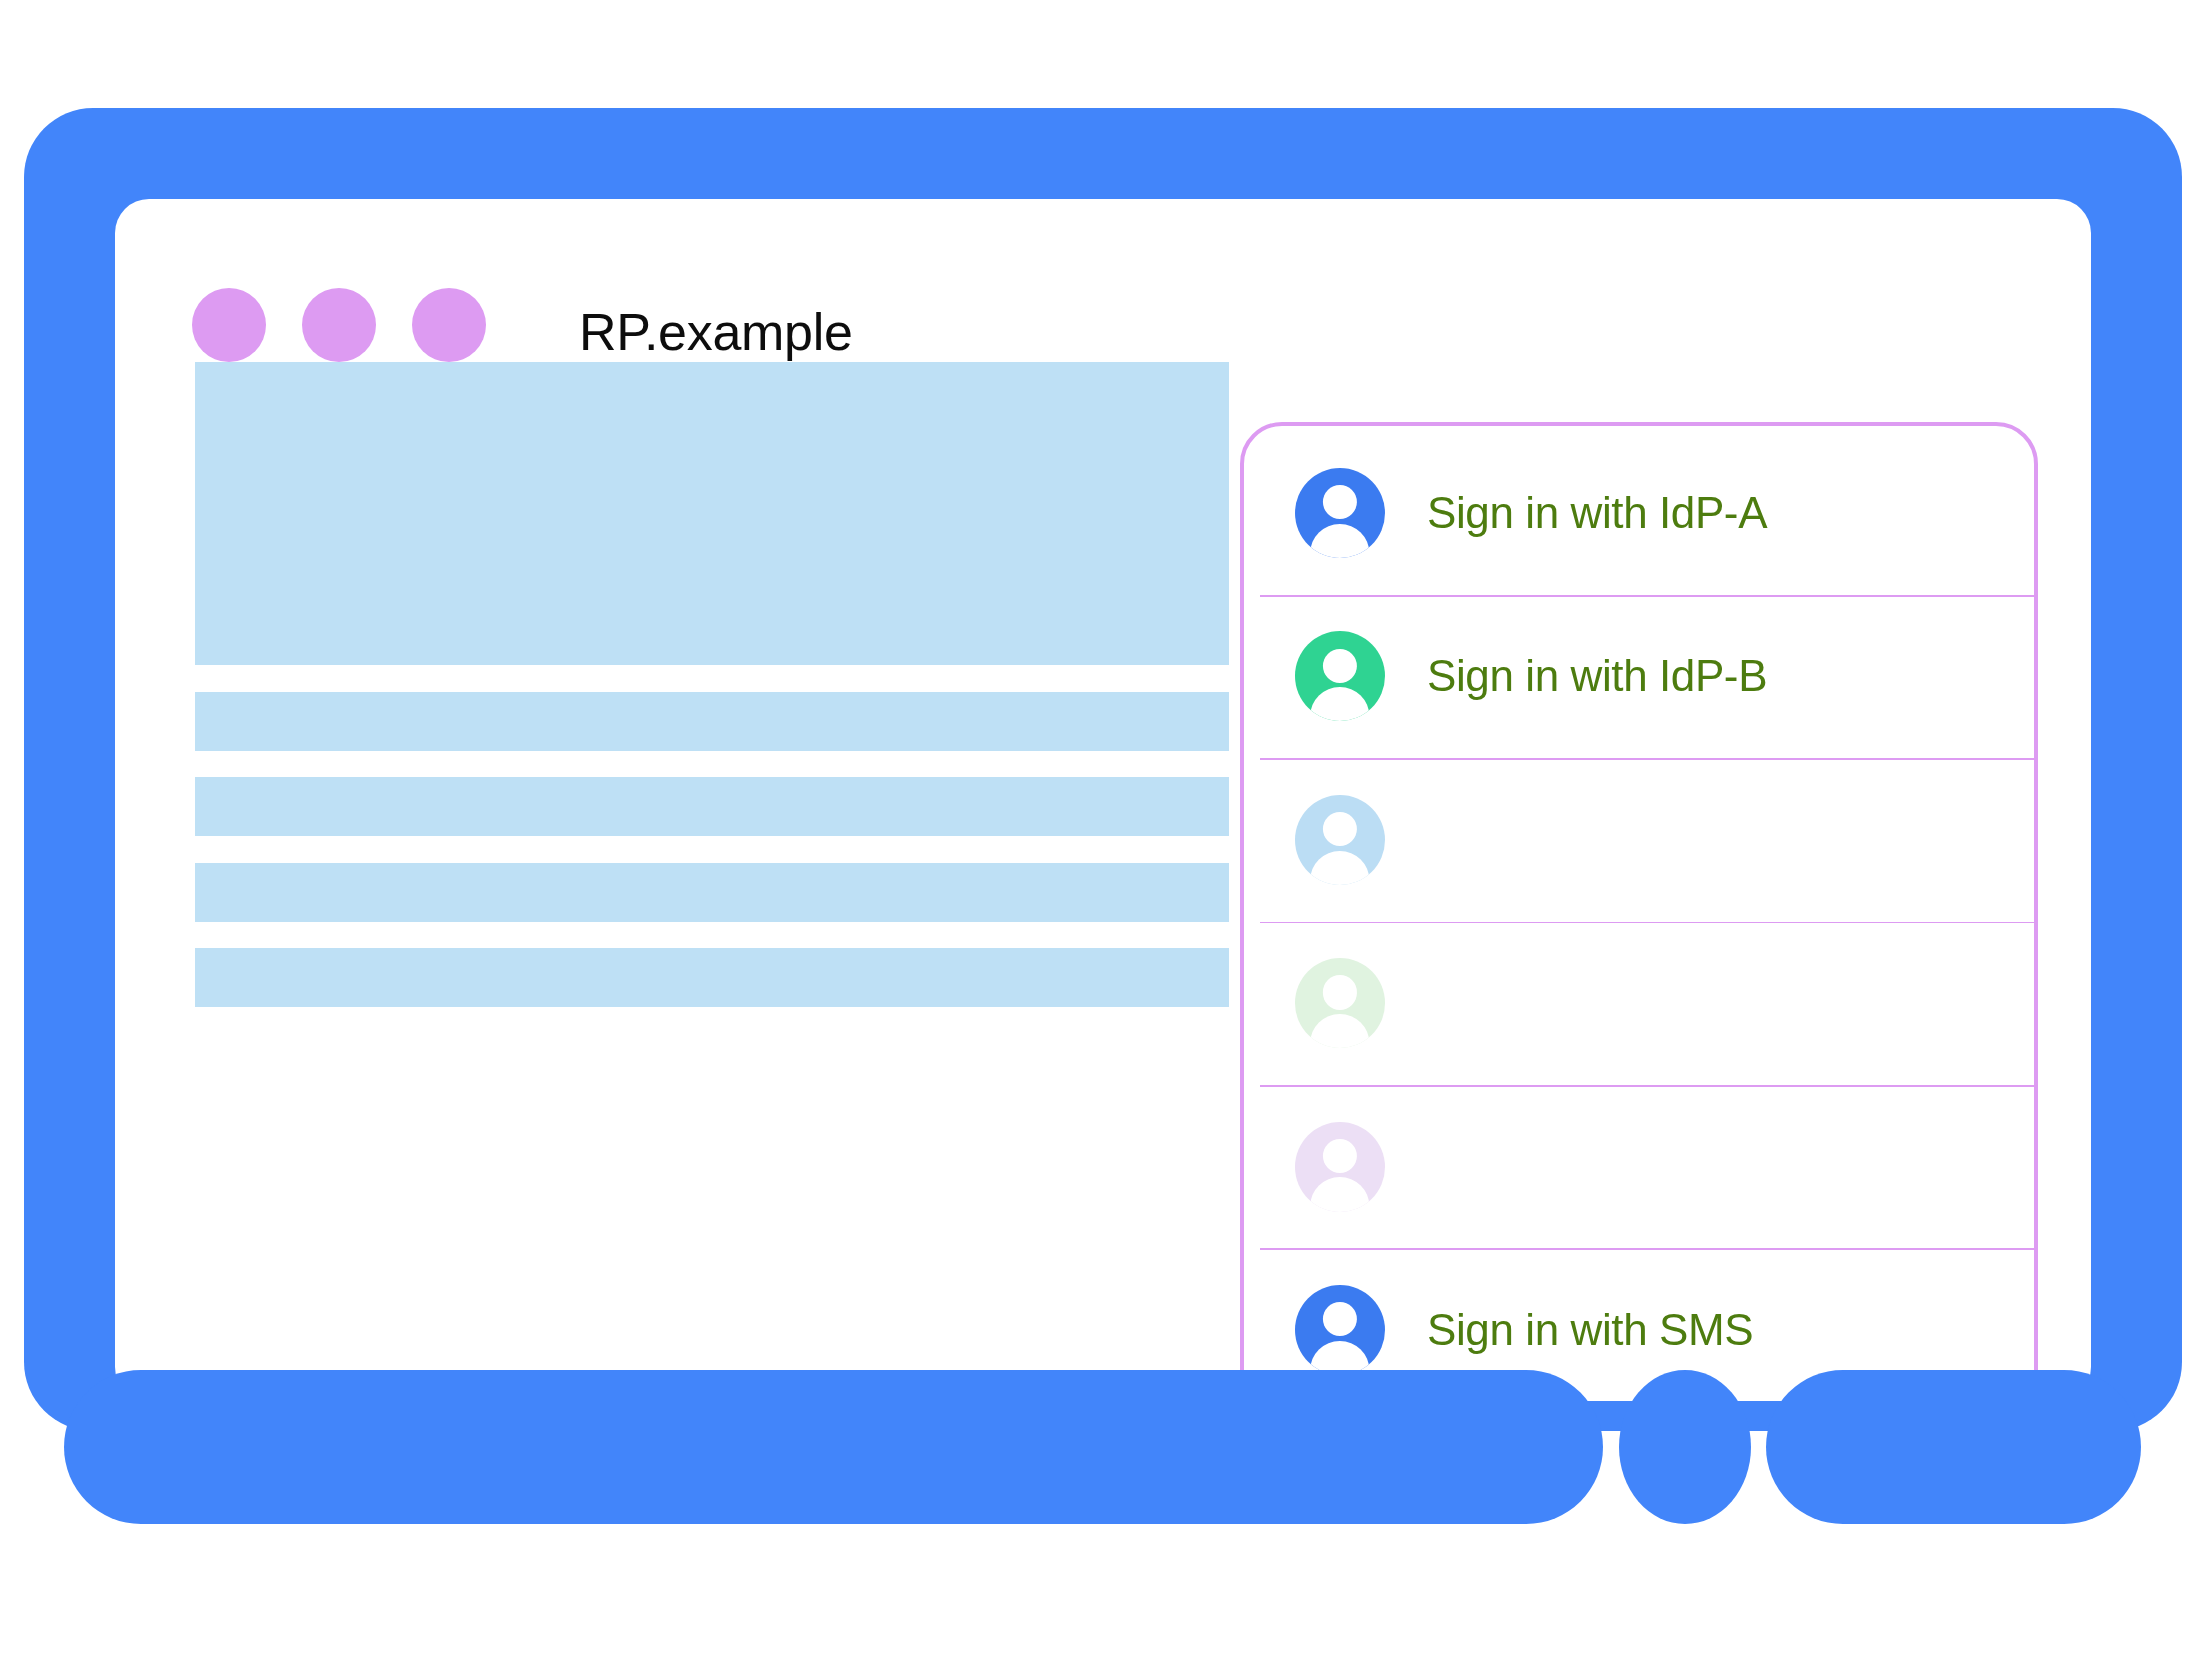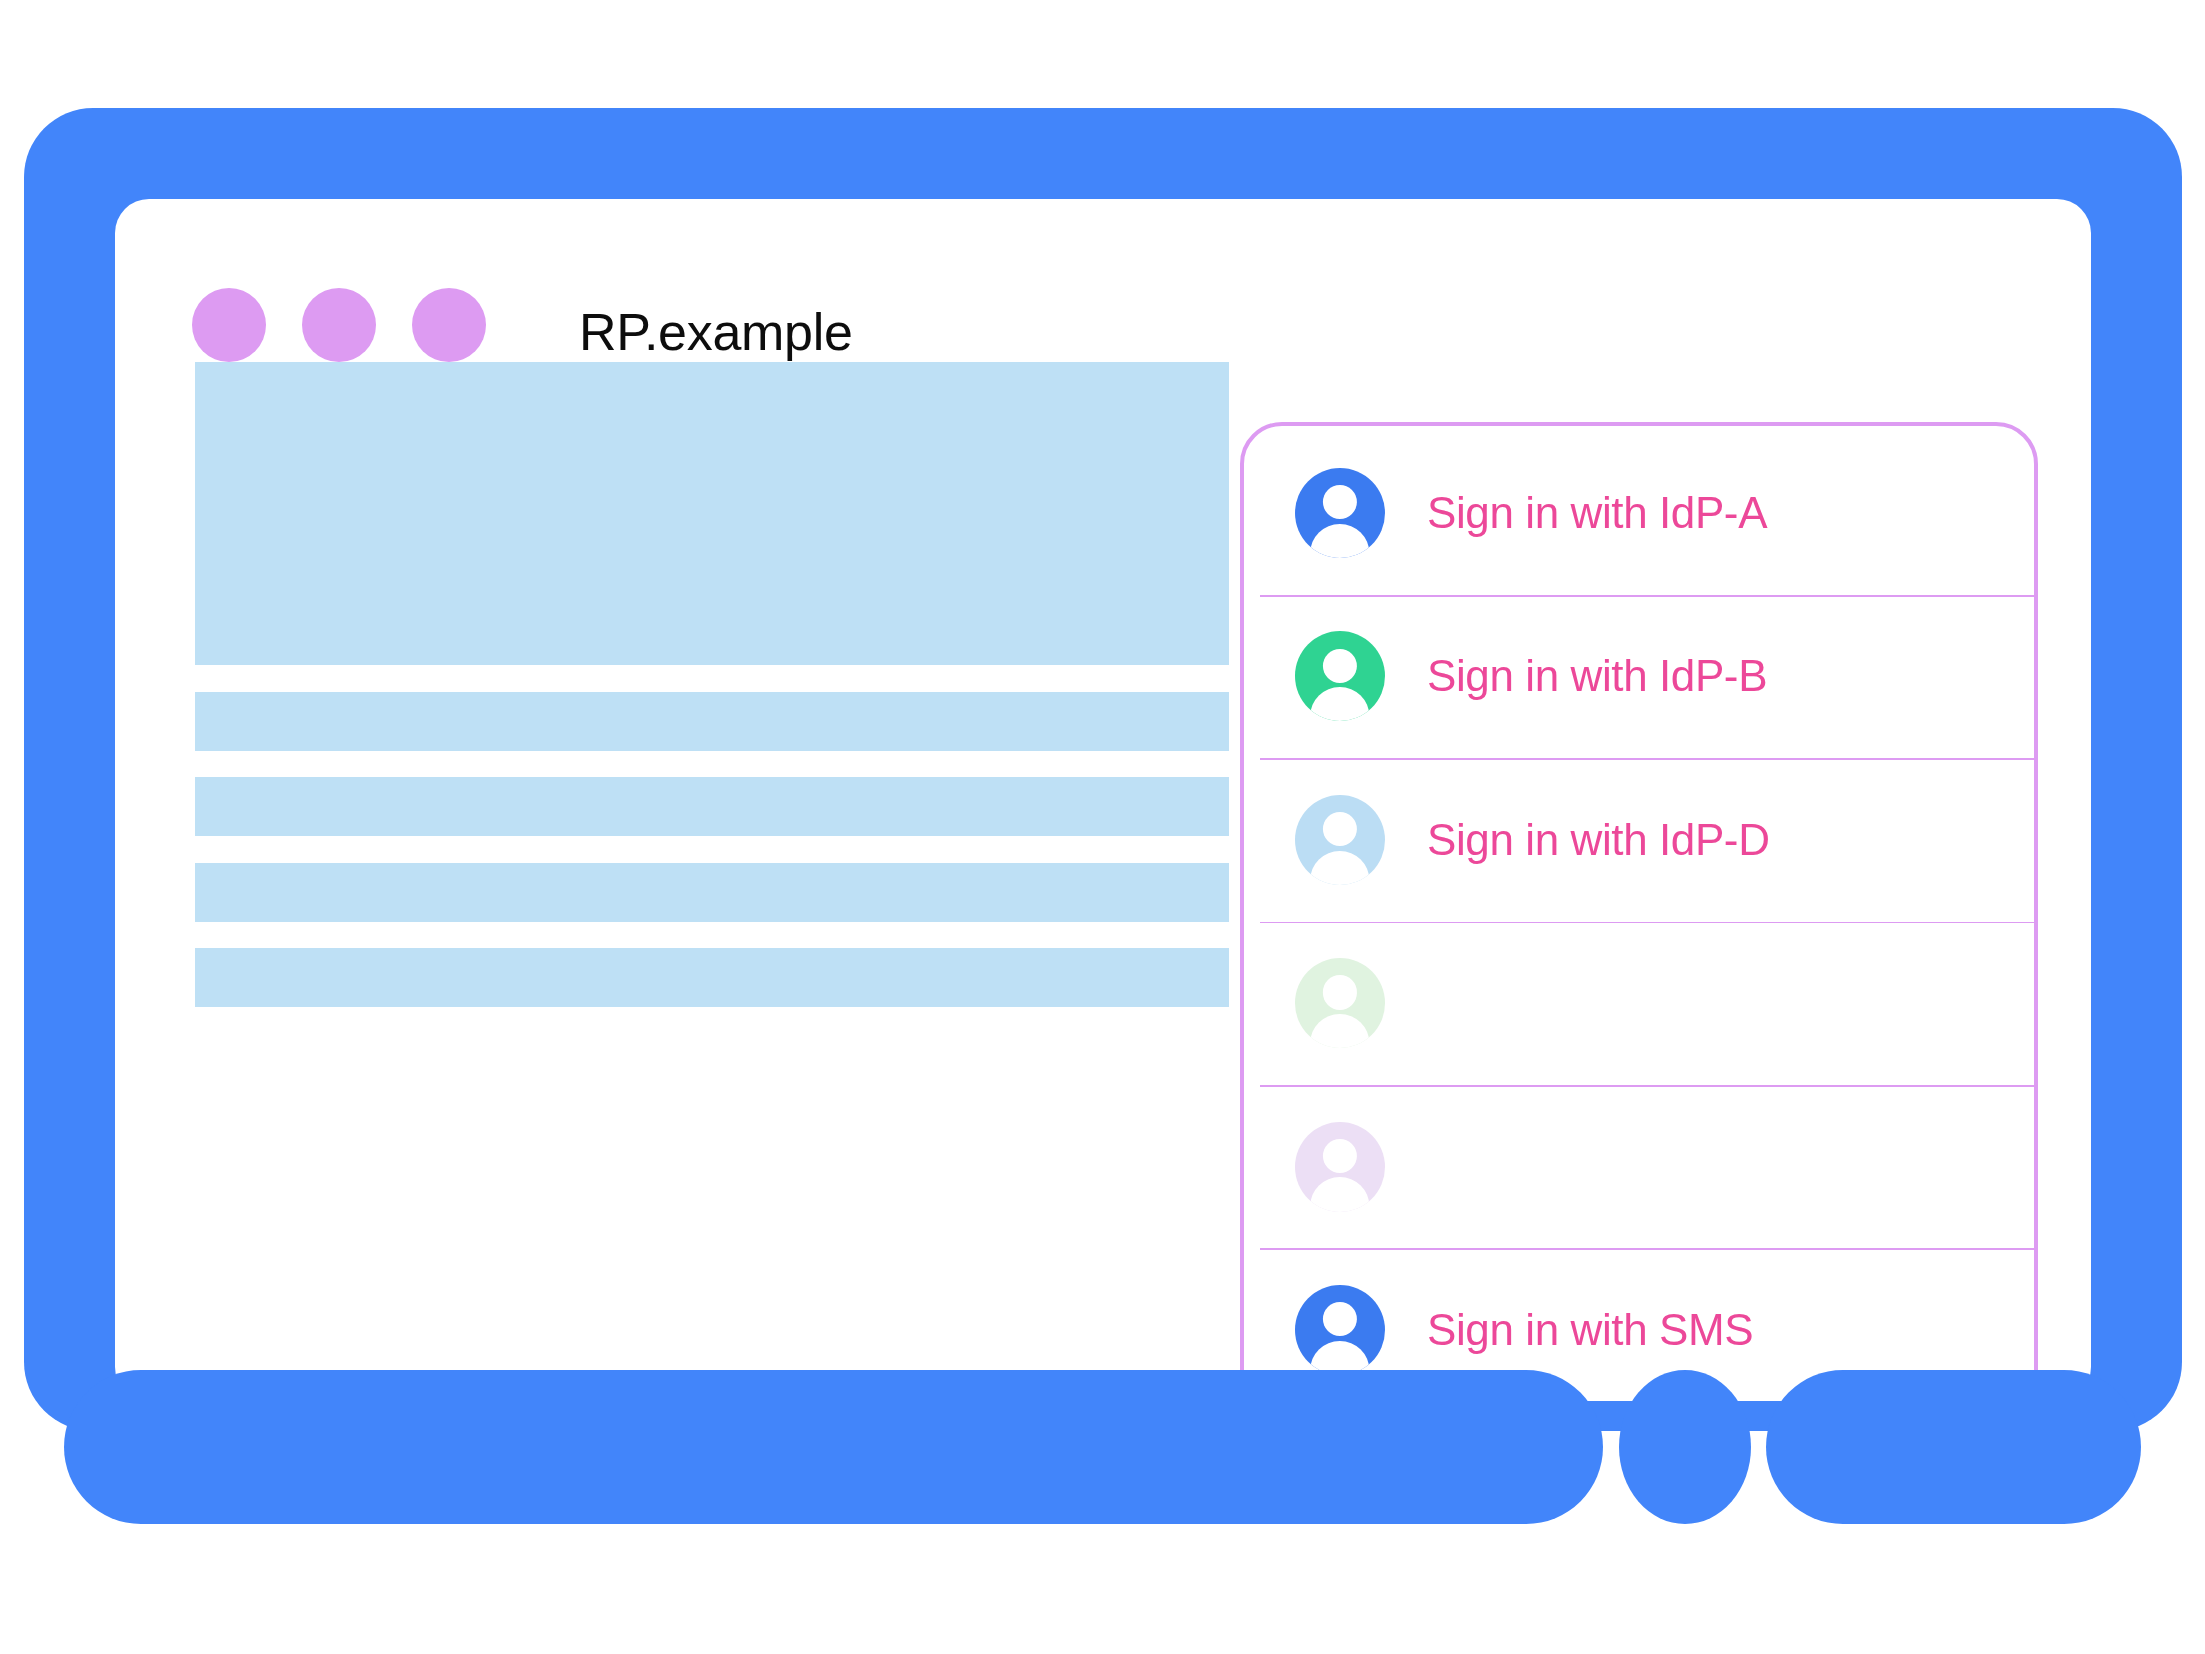--- a/index.html
+++ b/index.html
@@ -185,21 +185,21 @@
     bottom: -14%;
     transform: translateX(-50%);
     width: 66%;
     height: 52%;
     border-radius: 50% 50% 0 0 / 62% 62% 0 0;
     background: #ffffff;
   }
   .account-label {
     margin-left: 42px;
     font-size: 44px;
-    color: #ec4899;
+    color: #4d7c0f;
     letter-spacing: -0.4px;
     white-space: nowrap;
   }
 </style>
 </head>
 <body>
 
 <div id="device">
 
   <div class="frame-outer"></div>
@@ -237,21 +237,20 @@
               <div class="head"></div>
               <div class="body"></div>
             </div>
             <div class="account-label">Sign in with IdP-B</div>
           </div>
           <div class="account-row">
             <div class="avatar" style="background: rgb(187, 221, 244);">
               <div class="head"></div>
               <div class="body"></div>
             </div>
-            <div class="account-label">Sign in with IdP-D</div>
           </div>
           <div class="account-row">
             <div class="avatar" style="background: rgb(224, 243, 224);">
               <div class="head"></div>
               <div class="body"></div>
             </div>
           </div>
           <div class="account-row">
             <div class="avatar" style="background: rgb(236, 223, 245);">
               <div class="head"></div>

